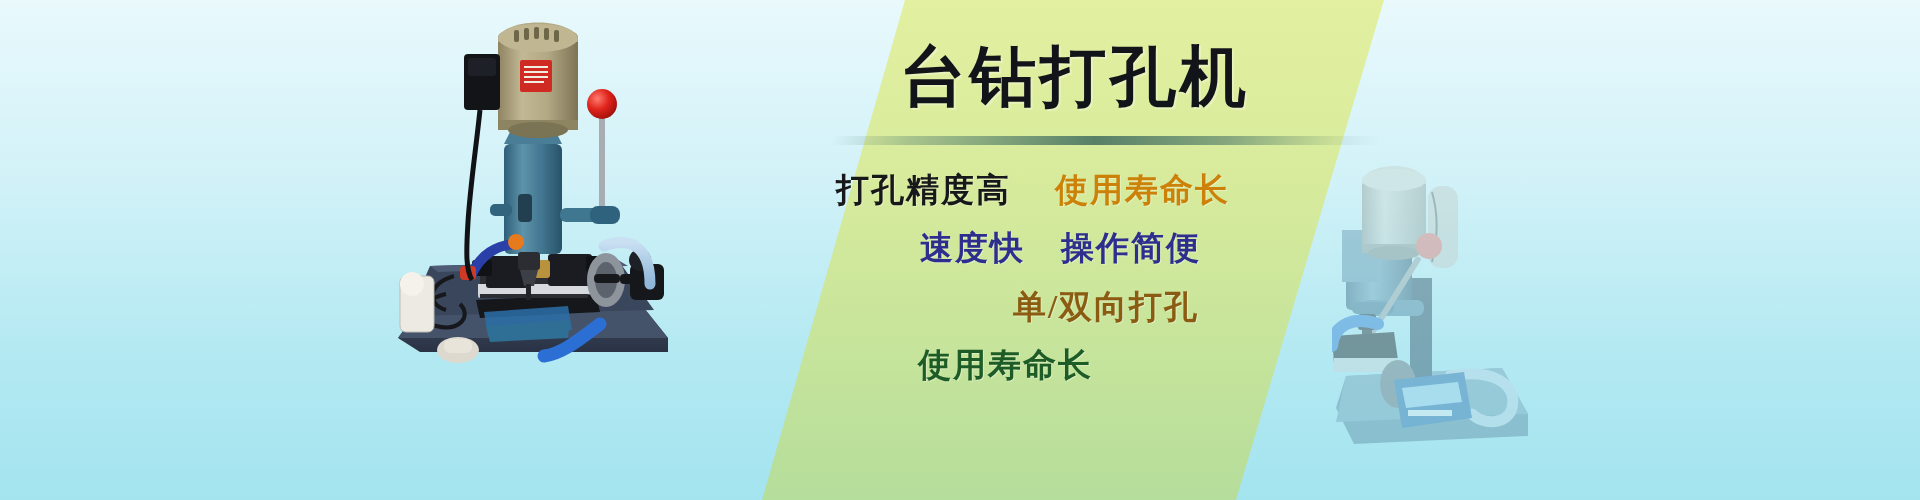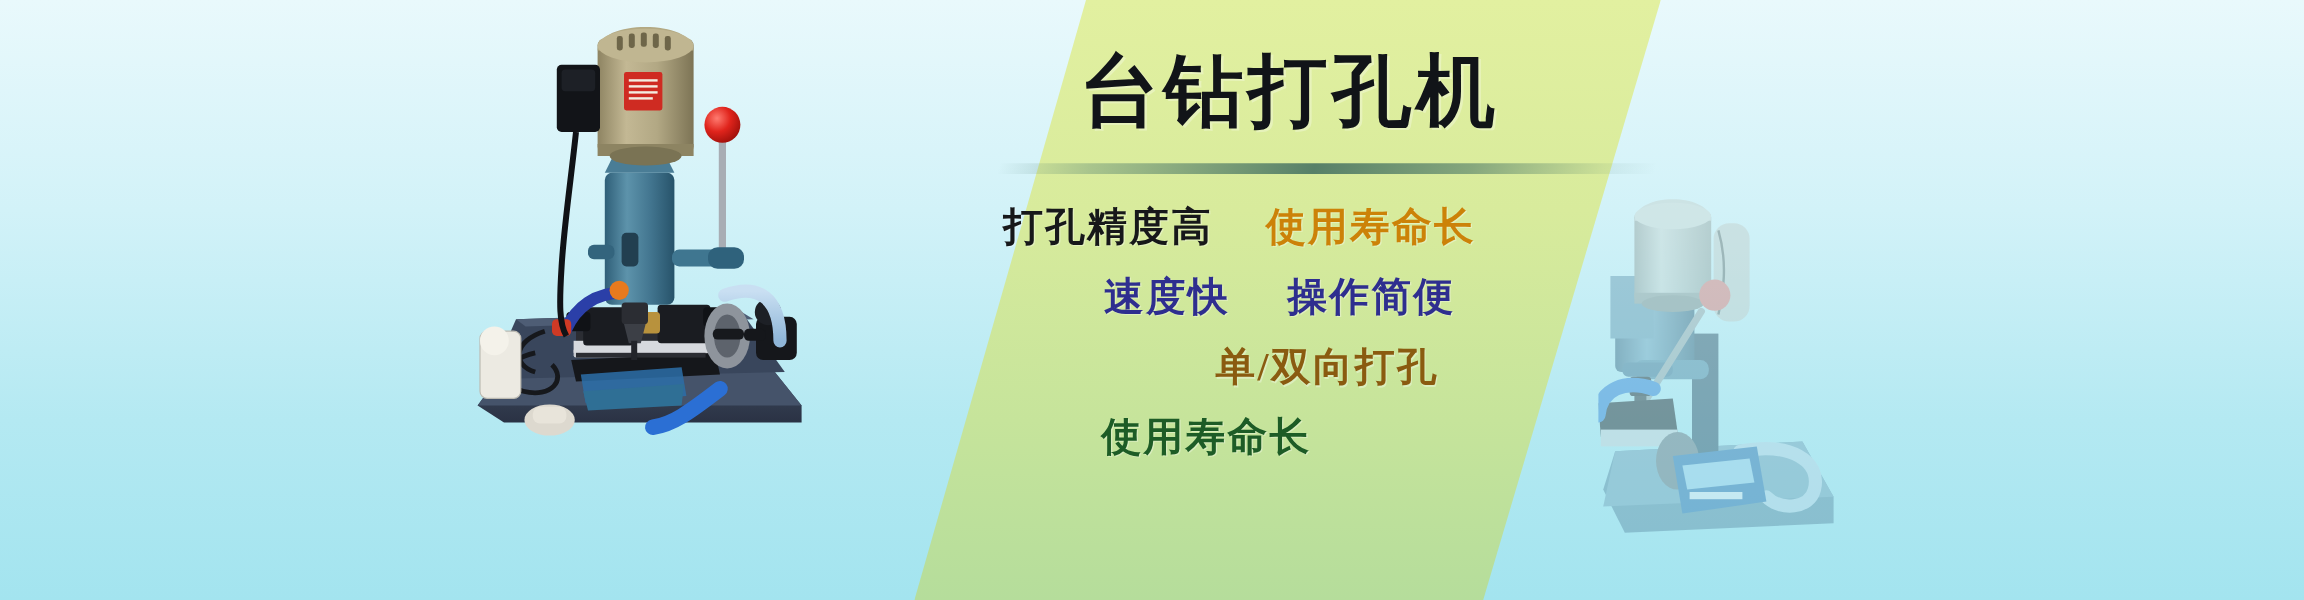--- a/index.html
+++ b/index.html
@@ -71,21 +71,21 @@
     width: 620px;
   }
   .frow {
     display: flex;
     align-items: baseline;
     justify-content: center;
     white-space: nowrap;
     margin-bottom: 18px;
   }
   .frow.r1 { justify-content: flex-start; padding-left: 66px; gap: 44px; }
-  .frow.r2 { justify-content: flex-start; padding-left: 150px; gap: 48px; }
+  .frow.r2 { justify-content: flex-start; padding-left: 150px; gap: 36px; }
   .frow.r3 { justify-content: center; padding-left: 52px; gap: 38px; }
   .frow.r4 { justify-content: flex-start; padding-left: 148px; }
 
   .feat {
     font-family: "Liberation Serif", "DejaVu Serif", serif;
     font-weight: 700;
     font-size: 33px;
     letter-spacing: 2px;
     line-height: 1.22;
     text-shadow: 1px 1px 0 rgba(255,255,255,.34);

